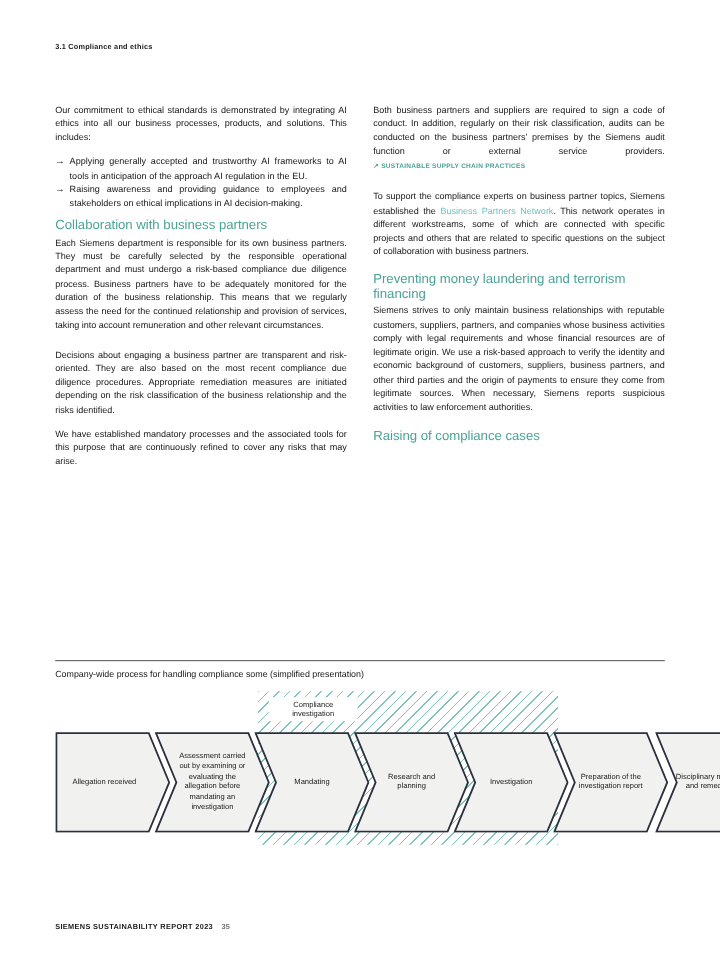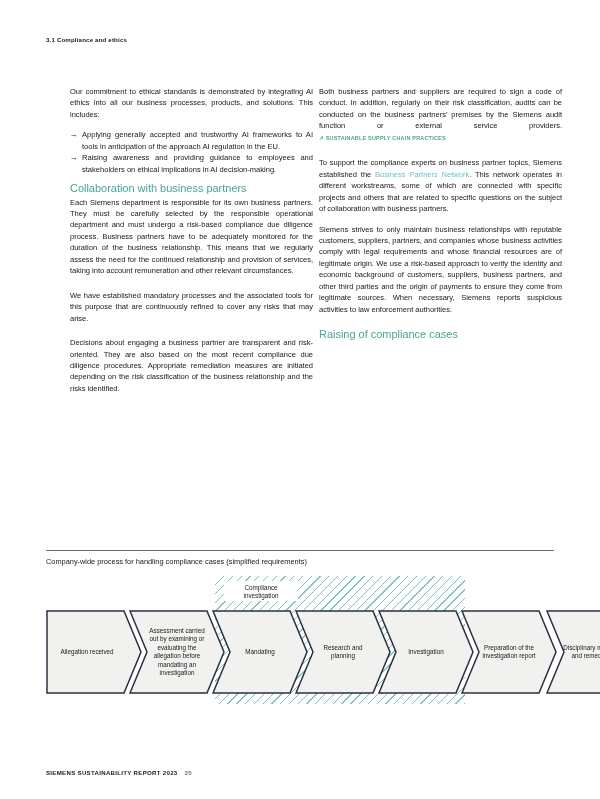--- a/index.html
+++ b/index.html
@@ -34,22 +34,21 @@
     color: #1a1a1a;
   }
 
   
   .columns {
     position: absolute;
     left: 46px;
     top: 86px;
     width: 508px;
     display: flex;
-    gap: 6px;
-    margin-left: 24px;
+    gap: 22px;
   }
   .col {
     width: 243px;
   }
 
   p.body {
     margin: 0 0 9px 0;
     font-size: 7.55px;
     line-height: 11.45px;
     text-align: justify;
@@ -228,39 +227,40 @@
           <span>Applying generally accepted and trustworthy AI frameworks to AI tools in anticipation of the approach AI regulation in the EU.</span>
         </li>
         <li>
           <span class="arw">→</span>
           <span>Raising awareness and providing guidance to employees and stakeholders on ethical implications in AI decision-making.</span>
         </li>
       </ul>
 
       <h2 class="sec first">Collaboration with business partners</h2>
       <p class="body gap">Each Siemens department is responsible for its own business partners. They must be carefully selected by the responsible operational department and must undergo a risk-based compliance due diligence process. Business partners have to be adequately monitored for the duration of the business relationship. This means that we regularly assess the need for the continued relationship and provision of services, taking into account remuneration and other relevant circumstances.</p>
+      <p class="body">Decisions about engaging a business partner are transparent and risk-oriented. They are also based on the most recent compliance due diligence procedures. Appropriate remediation measures are initiated depending on the risk classification of the business relationship and the risks identified.</p>
       <p class="body gap">We have established mandatory processes and the associated tools for this purpose that are continuously refined to cover any risks that may arise.</p>
-      <p class="body">Decisions about engaging a business partner are transparent and risk-oriented. They are also based on the most recent compliance due diligence procedures. Appropriate remediation measures are initiated depending on the risk classification of the business relationship and the risks identified.</p>
     </div>
 
     <div class="col">
 
       <p class="body gap"><span>Both business partners and suppliers are required to sign a code of conduct. In addition, regularly on their risk classification, audits can be conducted on the business partners’ premises by the Siemens audit function or external service providers.</span> <span class="ref-link"><span class="ra">↗</span> <span>SUSTAINABLE SUPPLY CHAIN PRACTICES</span></span></p>
 
       <p class="body"><span>To support the compliance experts on business partner topics, Siemens established the </span><a class="inline-link" href="#">Business Partners Network</a><span>. This network operates in different workstreams, some of which are connected with specific projects and others that are related to specific questions on the subject of collaboration with business partners.</span></p>
 
+      <h2 class="sec">Preventing money laundering and terrorism financing</h2>
       <p class="body gap">Siemens strives to only maintain business relationships with reputable customers, suppliers, partners, and companies whose business activities comply with legal requirements and whose financial resources are of legitimate origin. We use a risk-based approach to verify the identity and economic background of customers, suppliers, business partners, and other third parties and the origin of payments to ensure they come from legitimate sources. When necessary, Siemens reports suspicious activities to law enforcement authorities.</p>
 
       <h2 class="sec">Raising of compliance cases</h2>
     </div>
   </div>
 
   <div class="diagram-wrap">
     <div class="rule-top"></div>
-    <div class="diagram-caption">Company-wide process for handling compliance cases (simplified requirements)</div>
+    <div class="diagram-caption">Company-wide process for handling compliance some (simplified presentation)</div>
 
     <div class="flow">
       <div class="hatch-band"></div>
       <div class="hatch-label-bg"></div>
       <div class="hatch-label">
         <span>Compliance</span><br>
         <span>investigation</span>
       </div>
 
       <div class="chev-row">

